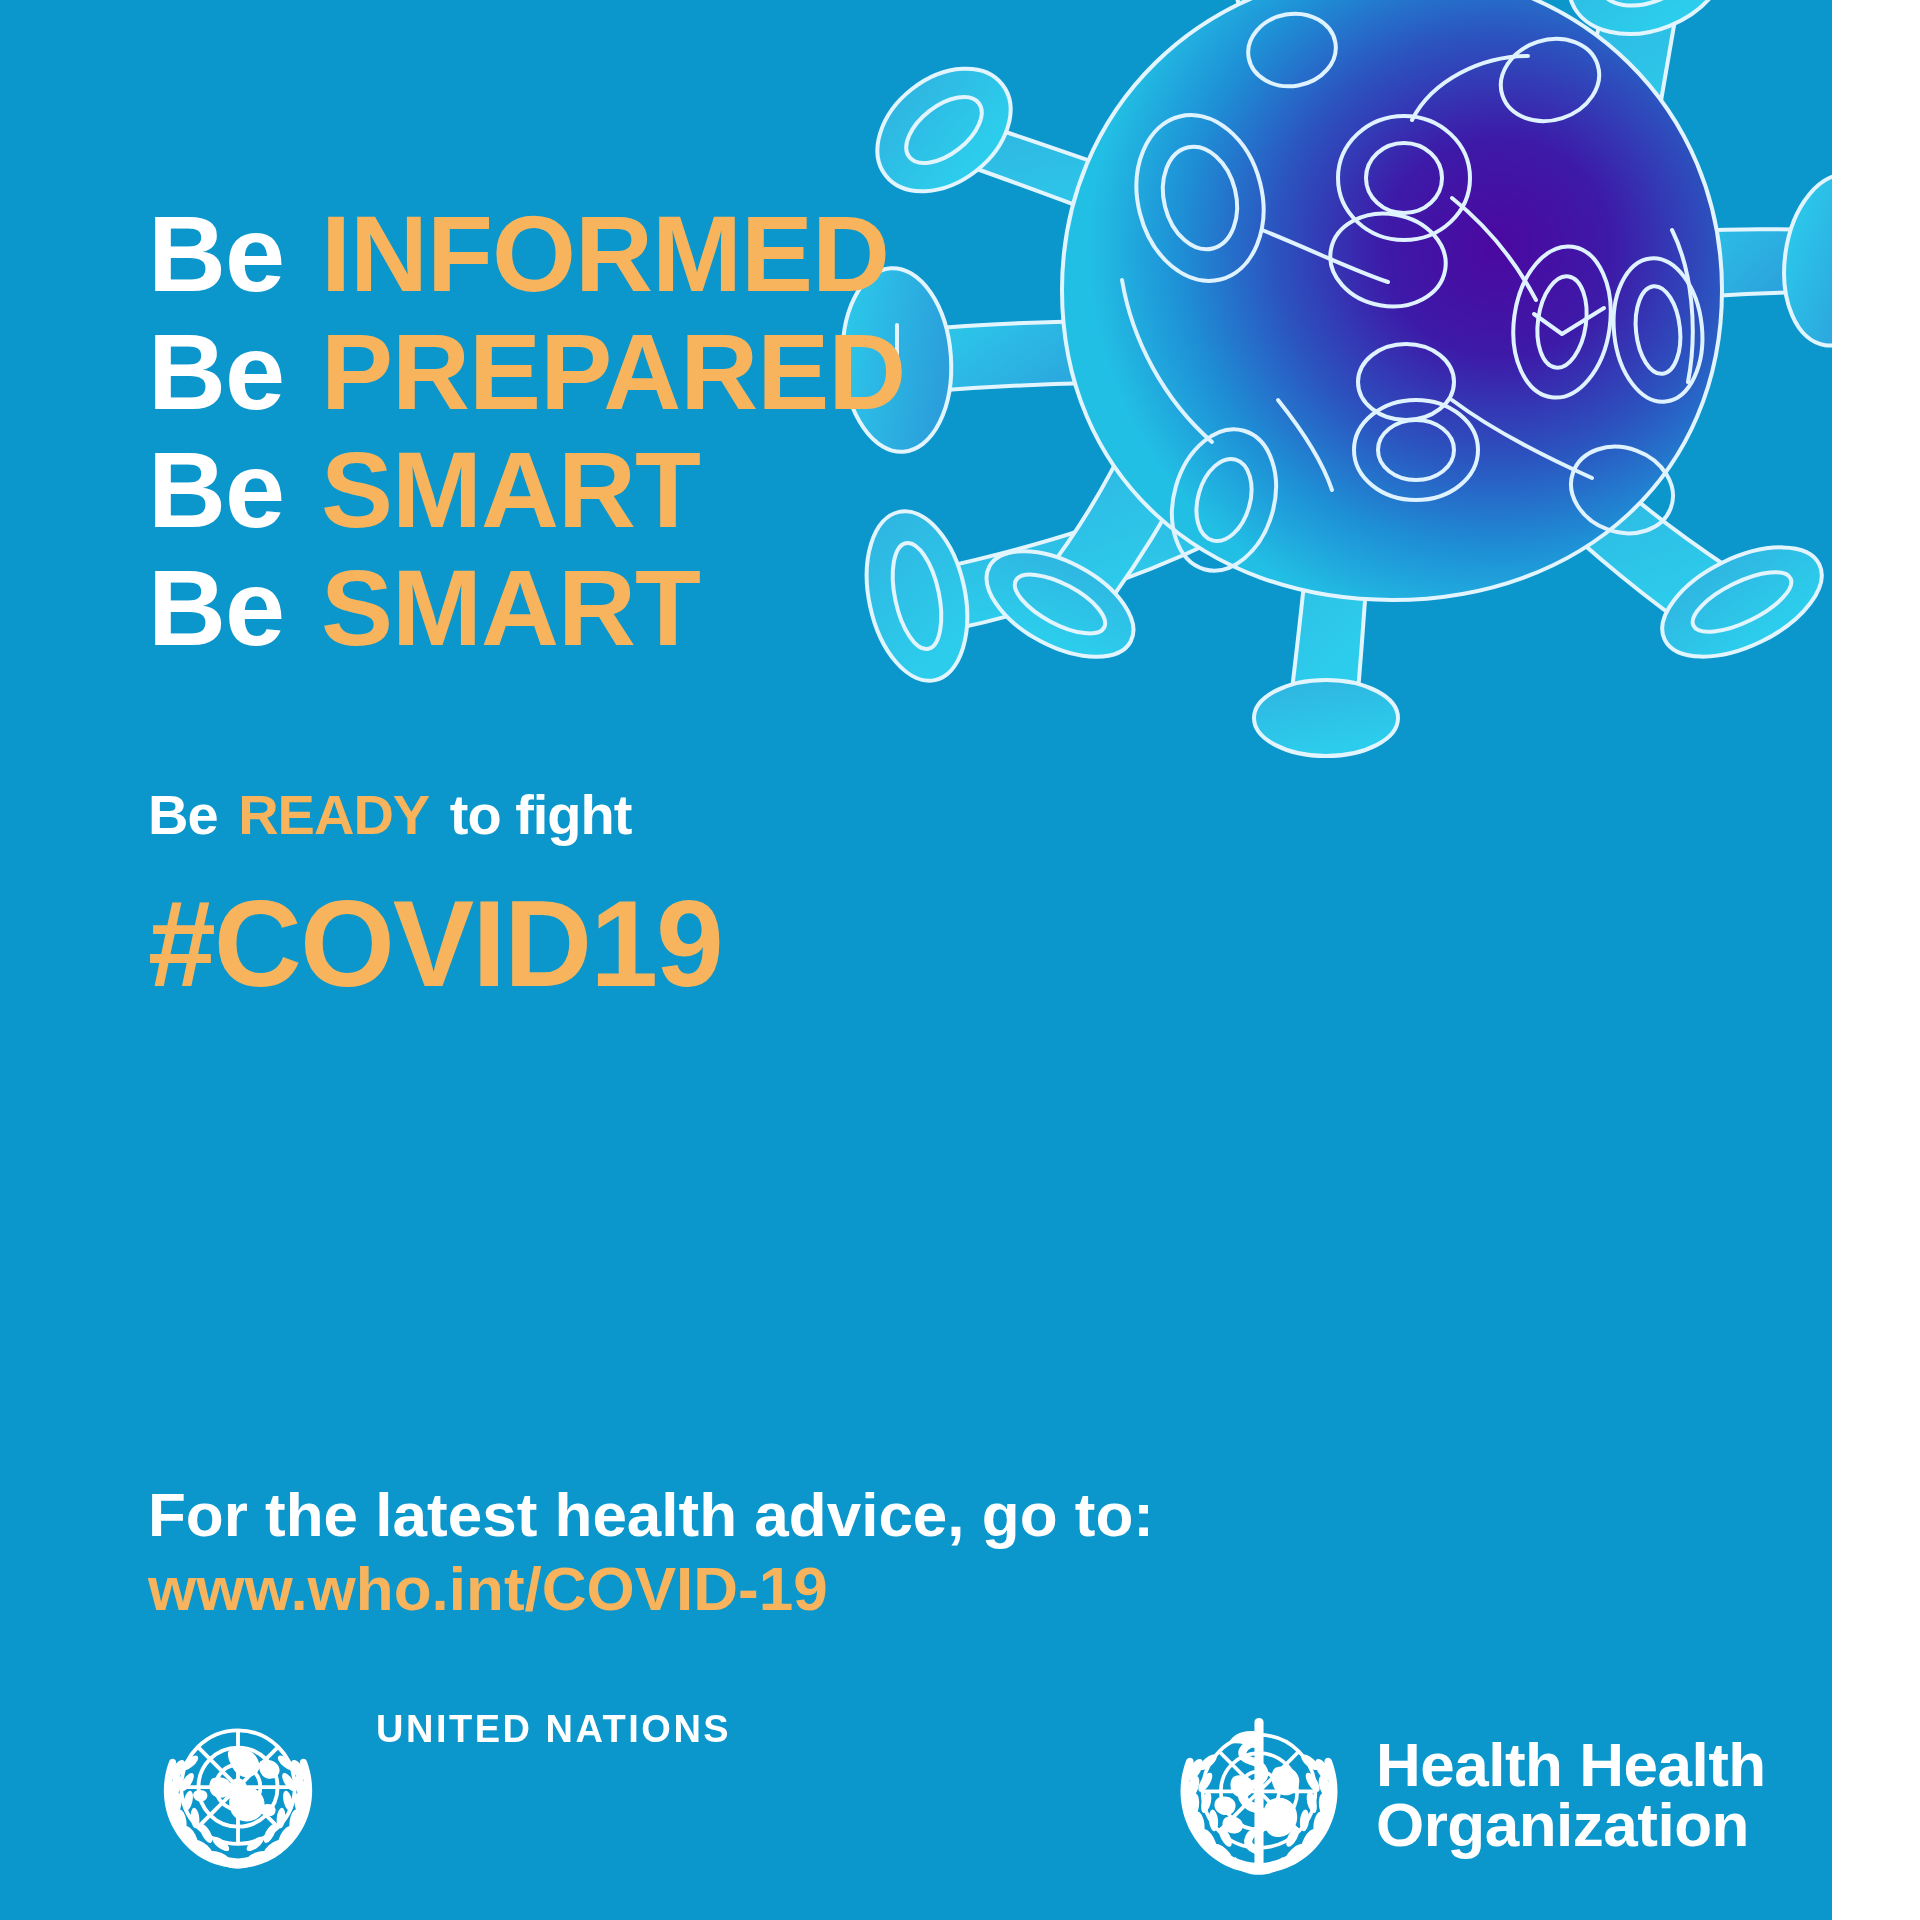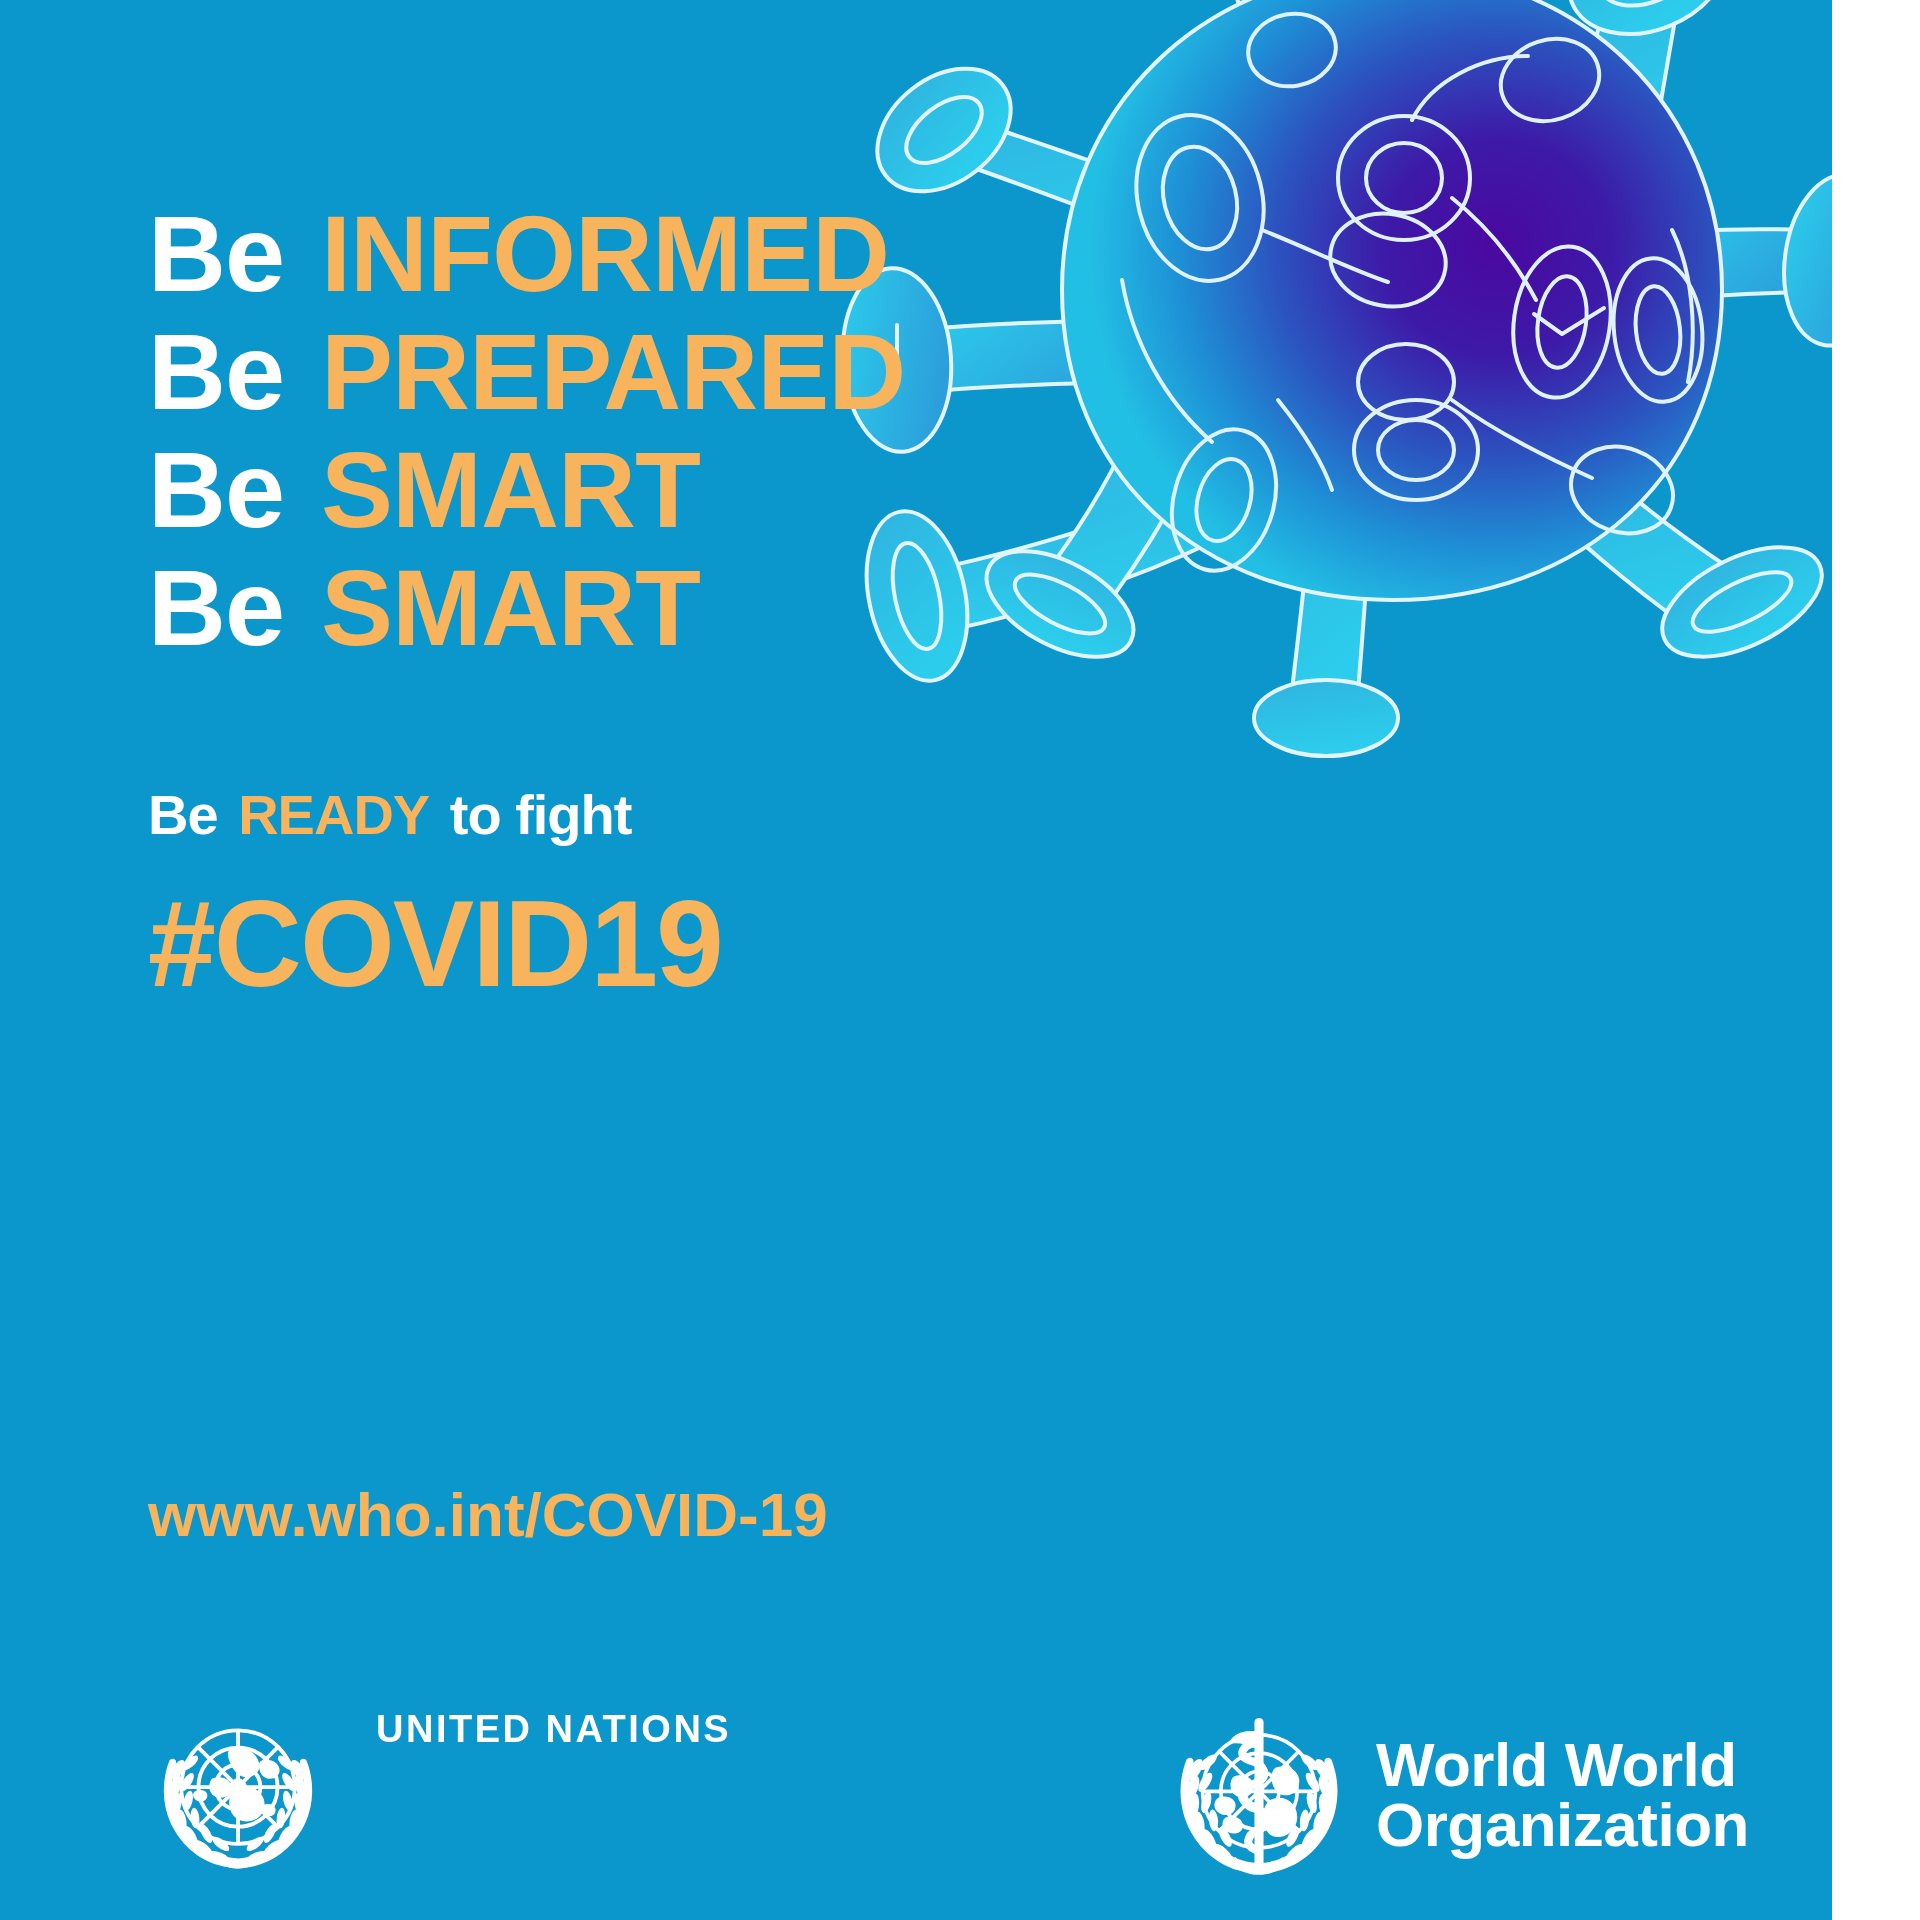--- a/index.html
+++ b/index.html
@@ -286,20 +286,21 @@
   <div id="ready-block">
     <div id="ready-line">
       <span class="w">Be</span>
       <span class="o">READY</span>
       <span class="w">to fight</span>
     </div>
     <div id="covid-line">#COVID19</div>
   </div>
 
   <div id="advice-block">
+    <div id="advice-text">For the latest health advice, go to:</div>
     <div id="advice-url">www.who.int/COVID-19</div>
   </div>
 
   <div id="un-logo">
     <svg id="un-emblem" viewBox="0 0 200 200" xmlns="http://www.w3.org/2000/svg">
       <g fill="#ffffff">
 
         <path d="M100 186 C 70 186, 42 170, 26 142 C 12 118, 10 88, 20 62
                  C 22 57, 29 59, 28 64 C 20 88, 23 114, 36 135
                  C 51 160, 75 174, 100 175 Z"></path>
@@ -447,18 +448,18 @@
                    C 82 92, 78 106, 92 112
                    C 108 118, 114 132, 100 138
                    C 86 144, 84 156, 96 160"></path>
         </g>
 
         <path d="M96 30 C 82 28, 70 34, 66 44 C 76 42, 86 44, 94 48
                  C 100 50, 104 44, 102 38 C 101 34, 99 31, 96 30 Z"></path>
       </g>
     </svg>
     <div id="who-wordmark">
-      <div>World World</div>
+      <div>Health Health</div>
       <div>Organization</div>
     </div>
   </div>
 
 </div>
 
 </body></html>

